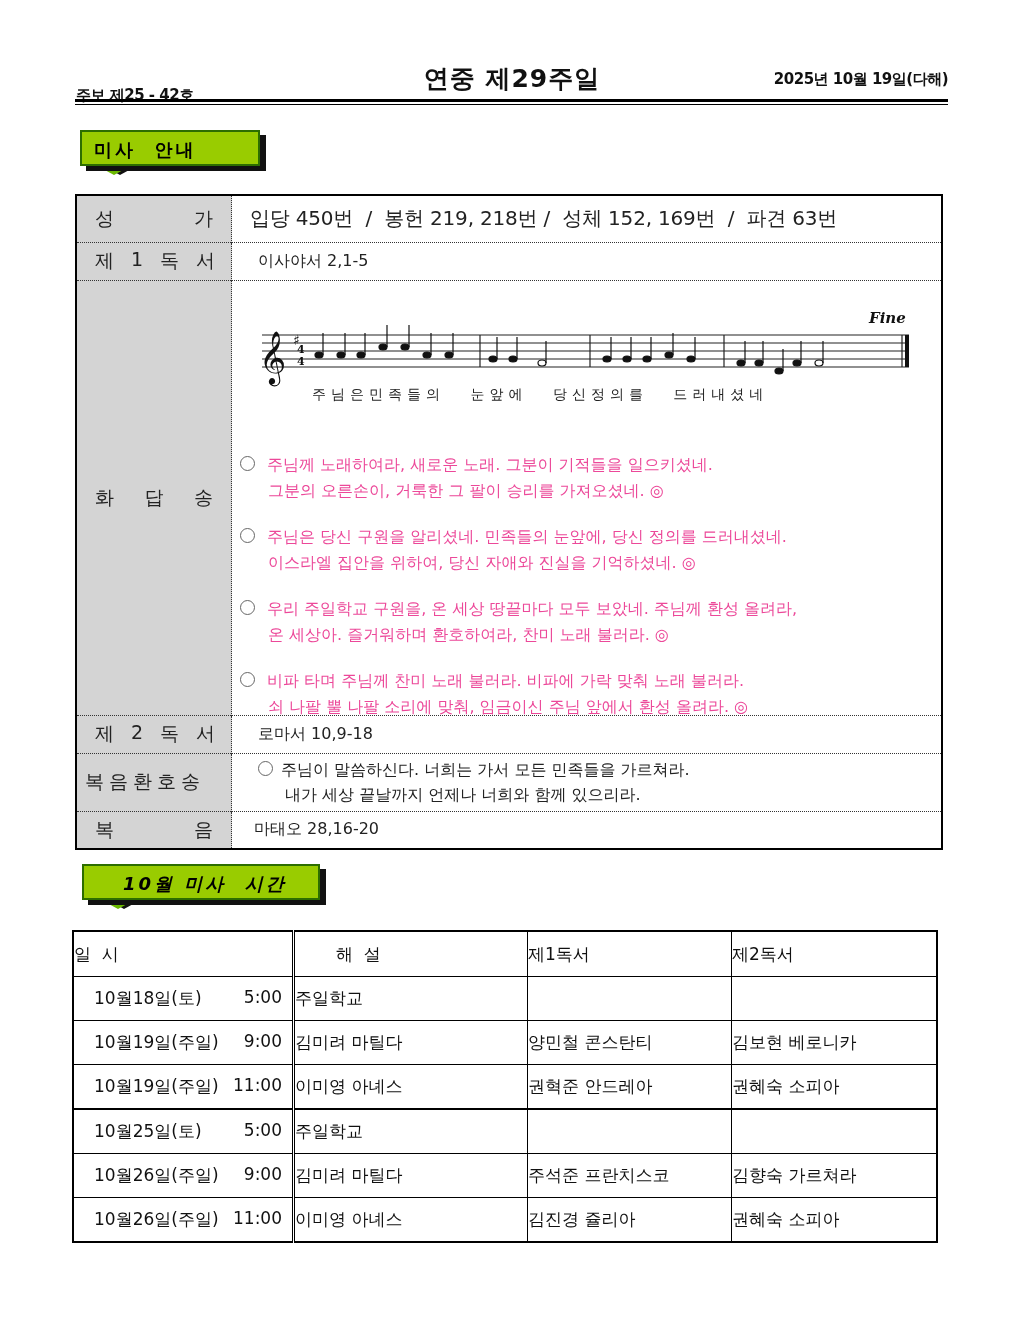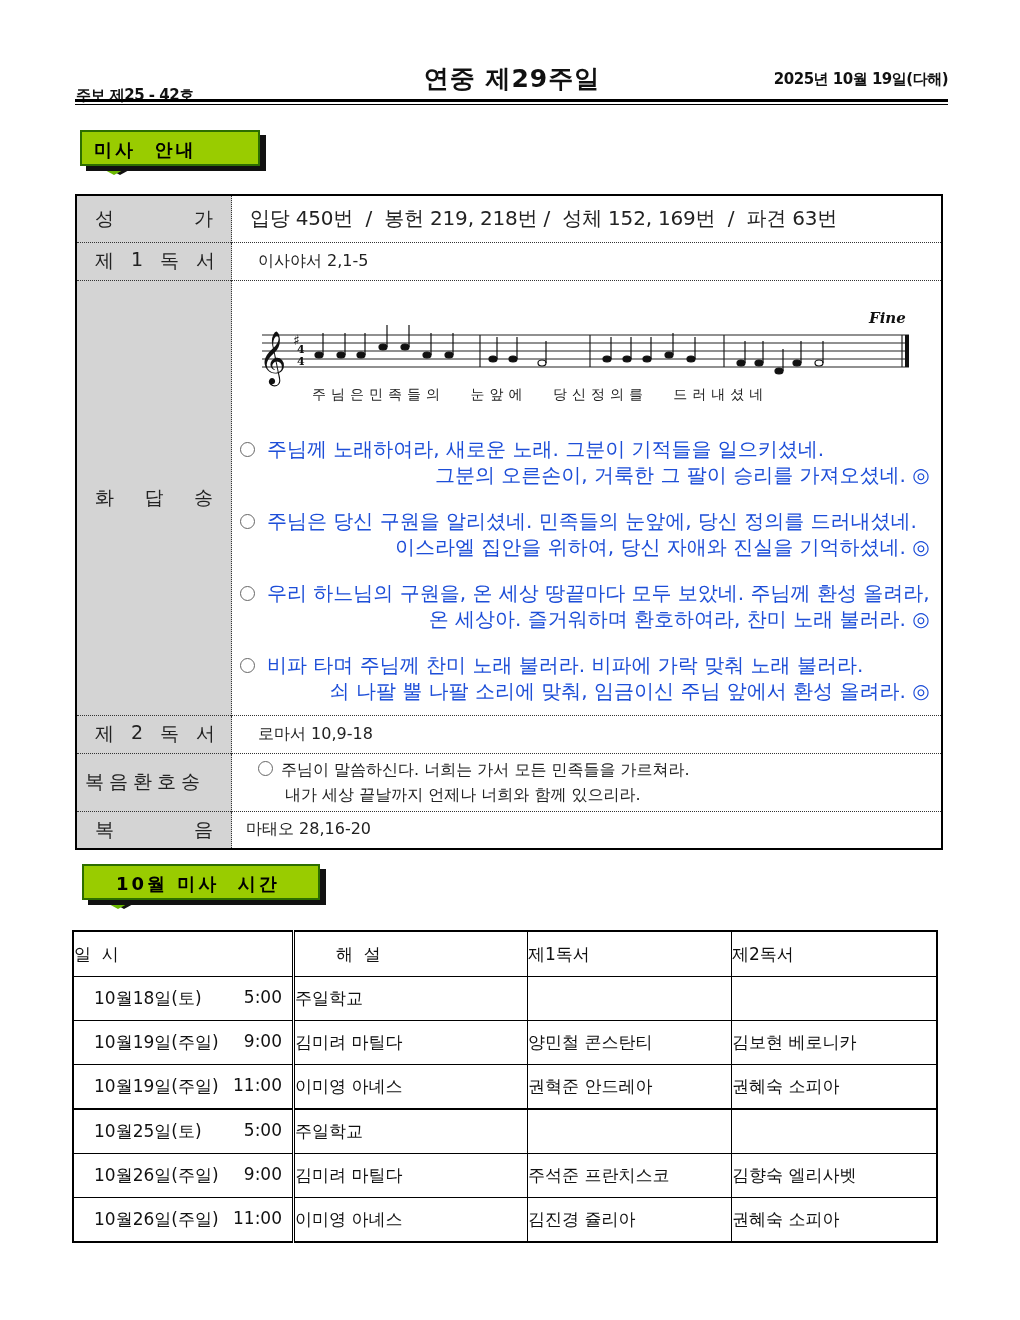--- a/index.html
+++ b/index.html
@@ -27,22 +27,22 @@
   .info tr + tr td { border-top: 1px dotted #333; }
   .lbl-spread { display: flex; justify-content: space-between; padding: 0 16px 0 18px; }
   .lbl-spread.wide { padding: 0 18px 0 18px; }
   .info td.val { padding-left: 26px; font-size: 16px; color: #222; }
   .val-big { font-size: 20px !important; padding-left: 18px !important; letter-spacing: -0.2px; }
 
   .psalm-cell { position: relative; height: 434px; }
   .score { position: absolute; left: 25px; top: 22px; width: 660px; height: 90px; }
   .lyric-line { position: absolute; left: 80px; top: 105px; width: 560px; font-size: 14px; color: #222; letter-spacing: 5px; word-spacing: 16px; white-space: nowrap; }
   .verses { position: absolute; left: 8px; top: 155px; }
-  .verse { font-size: 20px; color: #1d4ed8; line-height: 26px; margin-bottom: 20px; }
-  .verse .l2 { padding-left: 28px; text-align: right; }
+  .verse { font-size: 16px; color: #ec4899; line-height: 26px; margin-bottom: 20px; margin-top: 16px; }
+  .verse .l2 { padding-left: 28px; }
   .circle { display: inline-block; width: 13px; height: 13px; border: 1px solid #666; border-radius: 50%; margin-right: 12px; vertical-align: -1px; }
 
   
   .sched { position: absolute; left: 72px; top: 930px; width: 866px; border-collapse: collapse; border: 2px solid #000; }
   .sched td, .sched th { border: 1px solid #000; text-align: left; font-size: 17px; font-weight: normal; height: 43px; padding: 0; color: #111; }
   .sched th { height: 44px; }
   .sched .c1 { width: 218px; border-right: 3px double #000; }
   .sched .c2 { width: 232px; }
   .sched .c3 { width: 203px; }
   .sched .date { display: flex; justify-content: space-between; padding: 0 10px 0 20px; }
@@ -171,21 +171,21 @@
         <div class="verses">
           <div class="verse">
             <div><span class="circle"></span><span>주님께 노래하여라, 새로운 노래. 그분이 기적들을 일으키셨네.</span></div>
             <div class="l2">그분의 오른손이, 거룩한 그 팔이 승리를 가져오셨네. ◎</div>
           </div>
           <div class="verse">
             <div><span class="circle"></span><span>주님은 당신 구원을 알리셨네. 민족들의 눈앞에, 당신 정의를 드러내셨네.</span></div>
             <div class="l2">이스라엘 집안을 위하여, 당신 자애와 진실을 기억하셨네. ◎</div>
           </div>
           <div class="verse">
-            <div><span class="circle"></span><span>우리 하느님의 구원을, 온 세상 땅끝마다 모두 보았네. 주님께 환성 올려라,</span></div>
+            <div><span class="circle"></span><span>우리 주일학교 구원을, 온 세상 땅끝마다 모두 보았네. 주님께 환성 올려라,</span></div>
             <div class="l2">온 세상아. 즐거워하며 환호하여라, 찬미 노래 불러라. ◎</div>
           </div>
           <div class="verse">
             <div><span class="circle"></span><span>비파 타며 주님께 찬미 노래 불러라. 비파에 가락 맞춰 노래 불러라.</span></div>
             <div class="l2">쇠 나팔 뿔 나팔 소리에 맞춰, 임금이신 주님 앞에서 환성 올려라. ◎</div>
           </div>
         </div>
       </div>
     </td>
   </tr>
@@ -209,30 +209,30 @@
       <div style="padding-left:27px;">내가 세상 끝날까지 언제나 너희와 함께 있으리라.</div>
     </td>
   </tr>
   <tr style="height:38px;">
     <td class="lbl">
       <div class="lbl-spread" style="padding:0 18px 0 18px;">
         <span>복</span>
         <span>음</span>
       </div>
     </td>
-    <td class="val" style="padding-left:14px;">마태오 28,16-20</td>
+    <td class="val" style="padding-left:22px;">마태오 28,16-20</td>
   </tr>
 </tbody>
   </table>
 
 <div class="banner" style="left:82px; top:864px;">
   <div class="banner-arrow-shadow" style="left:20px; top:33px;"></div>
   <div class="banner-arrow" style="left:14px; top:33px;"></div>
   <div class="banner-box" style="width:234px; height:32px;">
-    <span class="banner-text" style="left:32px; white-space:pre;">10월 미사  시간</span>
+    <span class="banner-text" style="left:39px; white-space:pre;font-style:italic;">10월 미사  시간</span>
   </div>
 </div>
 
 <table class="sched">
   <tbody>
       <tr>
     <th class="c1"><span style="white-space:pre;">일  시</span></th>
     <th class="c2"><span style="white-space:pre;margin-left:41px;">해  설</span></th>
     <th class="c3">제1독서</th>
     <th>제2독서</th>
@@ -283,21 +283,21 @@
   </tr>
   <tr>
     <td class="c1">
           <div class="date">
             <span>10월26일(주일)</span>
             <span>9:00</span>
           </div>
         </td>
     <td>김미려 마틸다</td>
     <td>주석준 프란치스코</td>
-    <td>김향숙 엘리사벳</td>
+    <td>김향숙 가르쳐라</td>
   </tr>
   <tr>
     <td class="c1">
           <div class="date">
             <span>10월26일(주일)</span>
             <span>11:00</span>
           </div>
         </td>
     <td>이미영 아녜스</td>
     <td>김진경 쥴리아</td>

